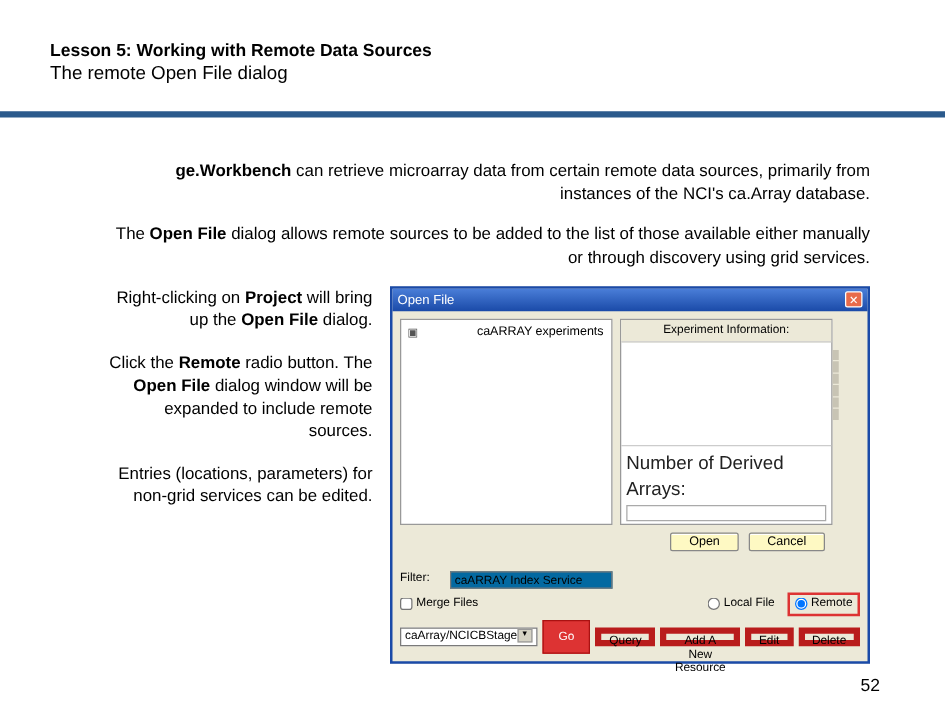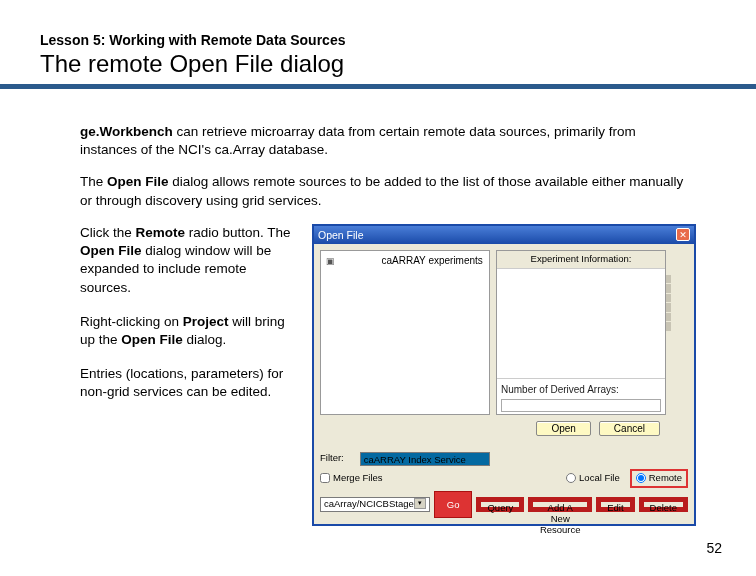--- a/index.html
+++ b/index.html
@@ -6,24 +6,24 @@
   body {
     font-family: Arial, Helvetica, sans-serif;
     width: 756px;
     height: 576px;
     background: #fff;
     color: #000;
     position: relative;
   }
   .slide { padding: 32px 40px 0 40px; }
   .lesson-label { font-size: 14px; font-weight: bold; margin-bottom: 2px; }
-  .slide-title { font-size: 24px; font-weight: normal; margin-bottom: 6px; }
+  .slide-title { font-size: 15px; font-weight: normal; margin-bottom: 22px; }
   .title-rule { border: none; height: 5px; background: #2b5a8c; margin: 0 -40px 34px -40px; width: calc(100% + 80px); }
   .body-area { padding: 0 20px 0 40px; font-size: 13.5px; line-height: 1.35; }
-  .body-area p { margin-bottom: 14px; }
+  .body-area p { margin-bottom: 14px; text-align: right; }
   .bold { font-weight: bold; }
   .brand { font-weight: bold; }
   .lower-row { display: flex; gap: 14px; margin-top: 4px; }
   .left-text { width: 218px; flex-shrink: 0; }
   .left-text p { margin-bottom: 16px; }
   .dialog-wrap { flex: 1; }
   .open-file-dialog {
     border: 2px solid #1a4aa8;
     background: #ece9d8;
     font-size: 10px;
@@ -69,21 +69,21 @@
   .scroll-track {
     position: absolute; right: -6px; top: 6px;
     width: 5px; height: 56px;
     display: flex; flex-direction: column; gap: 1px;
   }
   .scroll-bit { flex: 1; background: #c8c4b4; }
   .right-section2 {
     border-top: 1px solid #ccc;
     padding: 4px 4px 2px 4px;
   }
-  .right-sec-label { font-size: 10px; color: #222; margin-bottom: 2px; }
+  .right-sec-label { font-size: 15px; color: #222; margin-bottom: 2px; }
   .right-field { background: #fff; border: 1px solid #aaa; height: 13px; }
   .btn-row { display: flex; gap: 8px; justify-content: flex-end; padding: 2px 6px 6px 0; }
   .xp-btn {
     background: #fef9c3;
     border: 1px solid #888;
     border-radius: 2px;
     font-size: 10px;
     padding: 1px 14px;
     box-shadow: 0 1px 0 #fff inset;
   }
@@ -109,21 +109,21 @@
   .go-btn {
     background: #d33; color: #fff; border: 1px solid #a11;
     font-size: 9.5px; padding: 0 12px; height: 27px;
   }
   .mini-btn {
     background: #ece9d8; border: 5px solid #b91c1c;
     font-size: 9.5px; padding: 0 6px; height: 15px;
   }
   .page-number {
     position: absolute;
-    right: 34px; bottom: 20px;
+    right: 52px; bottom: 20px;
     font-size: 14px;
   }
 </style>
 </head>
 <body>
 
 <div class="slide">
   <div class="lesson-label">Lesson 5: Working with Remote Data Sources</div>
   <div class="slide-title">The remote Open File dialog</div>
   <hr class="title-rule">
@@ -132,24 +132,24 @@
     <p>
       <span class="brand">ge.Workbench</span><span> can retrieve microarray data from certain remote data sources, primarily from instances of the NCI's ca.Array database.</span>
     </p>
     <p>
       <span>The </span><span class="bold">Open File</span><span> dialog allows remote sources to be added to the list of those available either manually or through discovery using grid services.</span>
     </p>
 
     <div class="lower-row">
       <div class="left-text">
         <p>
-          <span> Click the </span><span class="bold">Remote</span><span> radio button. The </span><span class="bold">Open File</span><span> dialog window will be expanded to include remote sources.</span>
+          <span>Right-clicking on </span><span class="bold">Project</span><span> will bring up the </span><span class="bold">Open File</span><span> dialog.</span>
         </p>
         <p>
-          <span>Right-clicking on </span><span class="bold">Project</span><span> will bring up the </span><span class="bold">Open File</span><span> dialog.</span>
+          <span> Click the </span><span class="bold">Remote</span><span> radio button. The </span><span class="bold">Open File</span><span> dialog window will be expanded to include remote sources.</span>
         </p>
         <p>Entries (locations, parameters) for non-grid services can be edited.</p>
       </div>
 
       <div class="dialog-wrap">
         <div class="open-file-dialog">
           <div class="titlebar">
             <span>Open File</span>
             <div class="closebtn">✕</div>
           </div>

